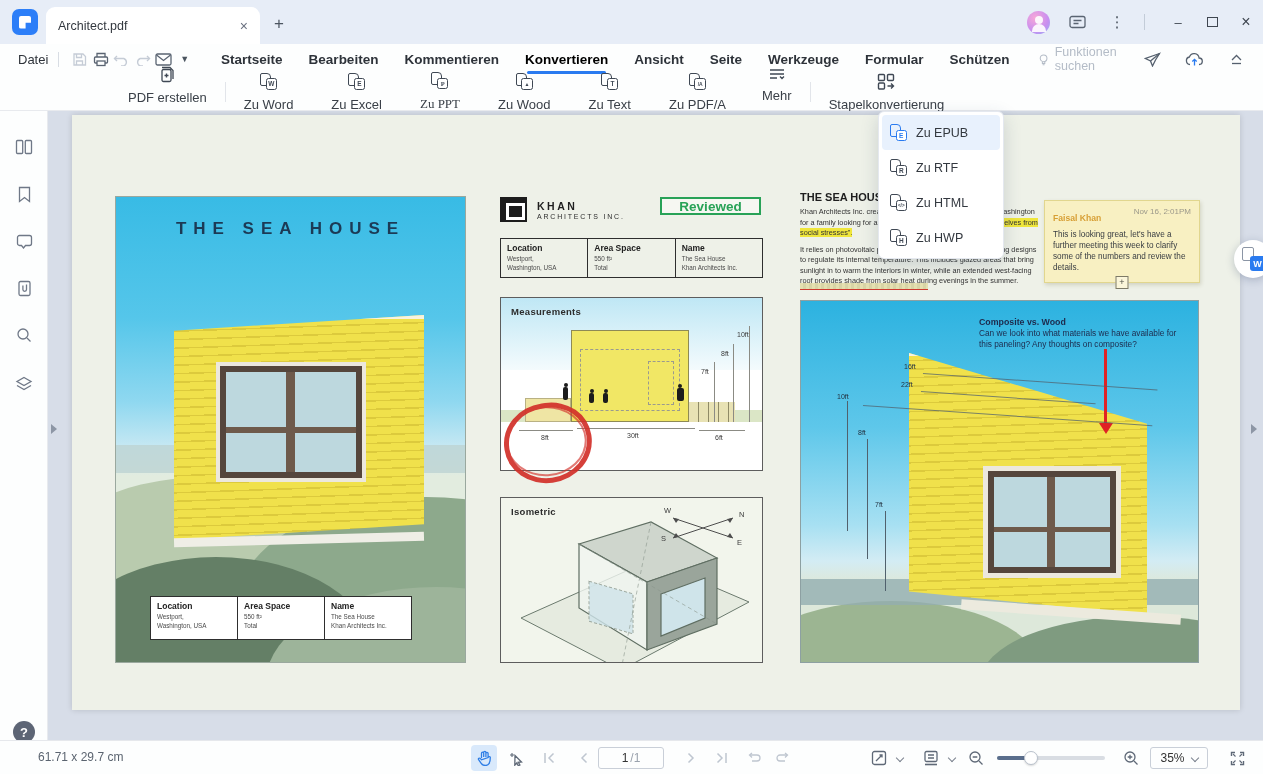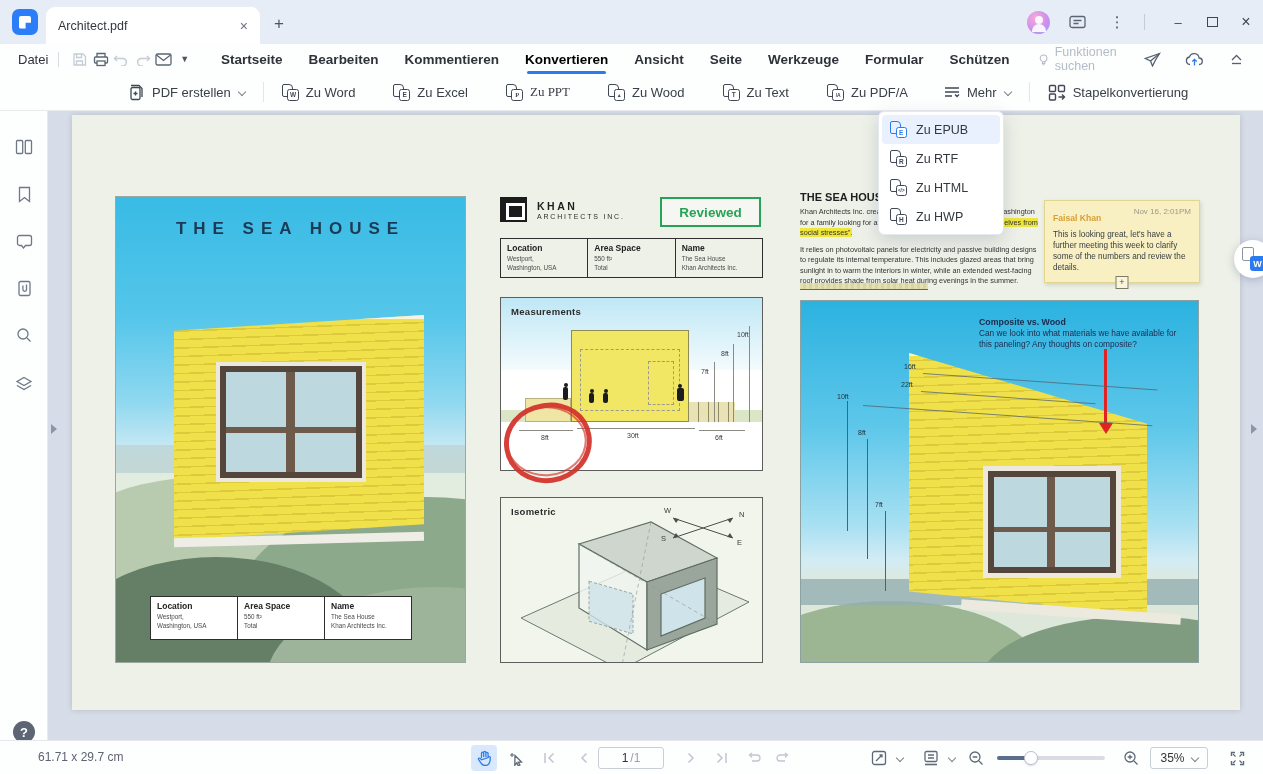--- a/index.html
+++ b/index.html
@@ -30,32 +30,32 @@
   #menu-items { display:flex; align-items:center; gap:26px; margin-left:26px; }
   .menu-item { font-size:13.5px; color:#2e333a; font-weight:700; position:relative; padding:4px 0; cursor:pointer; white-space:nowrap; }
   .menu-item.active { color:#000000; }
   .menu-item.active::after { content:""; position:absolute; left:2px; right:2px; bottom:-3px; height:3px; border-radius:2px; background:#2a7bf0; }
   #feature-search { display:flex; align-items:center; gap:6px; margin-left:28px; color:#b4bcc7; }
   #feature-search .hint { font-size:12.5px; }
   #mb-right { margin-left:auto; margin-right:14px; display:flex; align-items:center; gap:16px; color:#55606e; }
 
   
   #toolbar { position:absolute; left:0; top:74px; width:1263px; height:37px; background:#fdfefe; border-bottom:1px solid #e8eaee; display:flex; align-items:center; }
-  .tbtn { display:flex; align-items:center; gap:7px; font-size:13px; color:#3a4048; padding:5px 8px; border-radius:4px; cursor:pointer; white-space:nowrap; }
+  .tbtn { display:flex; align-items:center; gap:7px; font-size:13px; color:#3a4048; padding:5px 8px; border-radius:4px; cursor:pointer; white-space:nowrap;flex-direction:column; }
   .tb-div { width:1px; height:20px; background:#e2e5ea; margin:0 10px; }
   .chev { width:7px; height:7px; position:relative; }
   .chev::before { content:""; position:absolute; left:1px; top:0px; width:5px; height:5px; border-right:1.4px solid #7a828e; border-bottom:1.4px solid #7a828e; transform:rotate(45deg); }
   .conv-icon { width:17px; height:17px; position:relative; color:#3f4854; flex:0 0 auto; }
   .conv-icon .back { position:absolute; left:0; top:0; width:11px; height:13px; border:1.3px solid currentColor; border-radius:2px 4px 2px 2px; }
   .conv-icon .front { position:absolute; right:0; bottom:0; width:11.5px; height:11.5px; background:#fff; border:1.3px solid currentColor; border-radius:2.5px; font-size:6.5px; font-weight:700; display:flex; align-items:center; justify-content:center; font-style:normal; color:currentColor; }
   .conv-icon.blue { color:#2a7bf0; }
 
   
   #more-dropdown { position:absolute; left:878px; top:111px; width:126px; background:#fff; border:1px solid #e4e8ef; border-radius:6px; box-shadow:0 6px 18px rgba(40,60,90,.18); padding:3px; z-index:50; }
-  .dd-item { display:flex; align-items:center; gap:9px; height:29px; padding:0 8px; border-radius:4px; font-size:12.5px; color:#33383f; cursor:pointer; }
+  .dd-item { display:flex; align-items:center; gap:9px; height:35px; padding:0 8px; border-radius:4px; font-size:12.5px; color:#33383f; cursor:pointer; }
   .dd-item.hl { background:#e8f1fd; }
 
   
   #sidebar { position:absolute; left:0; top:111px; width:48px; height:629px; background:#fdfefe; border-right:1px solid #e8eaee; }
   .sb-icon { position:absolute; left:12px; width:24px; height:24px; color:#6f7887; display:flex; align-items:center; justify-content:center; cursor:pointer; }
   #help-btn { position:absolute; left:13px; top:610px; width:22px; height:22px; border-radius:50%; background:#5d6575; color:#fff; font-size:13px; font-weight:700; display:flex; align-items:center; justify-content:center; }
 
   
   #doc-area { position:absolute; left:48px; top:111px; width:1215px; height:629px; background:#d7dde8; overflow:hidden; }
   #page { position:absolute; left:24px; top:4px; width:1168px; height:595px; background:#eef1e8; box-shadow:0 0 6px rgba(0,0,0,.15); }
@@ -76,21 +76,21 @@
   .info-col:last-child { border-right:none; }
   .info-h { font-size:8.5px; font-weight:700; color:#222; margin-bottom:2px; }
   .info-v { font-size:6.3px; color:#4a4a4a; white-space:pre-line; line-height:1.35; }
 
   
   #mp-brand { position:absolute; left:428px; top:82px; display:flex; align-items:center; gap:10px; }
   #brand-logo { width:27px; height:25px; background:#1c1c1c; position:relative; }
   #brand-logo::before { content:""; position:absolute; left:6px; top:6px; width:13px; height:11px; border:3px solid #fff; }
   .brand-name { font-size:10.5px; font-weight:700; letter-spacing:2.5px; color:#1f1f1f; }
   .brand-sub { font-size:7px; letter-spacing:1.8px; color:#2c2c2c; margin-top:1px; }
-  #stamp { position:absolute; left:588px; top:82px; width:101px; height:30px; border:2.5px solid #28a257; display:flex; align-items:center; justify-content:center; font-size:13.5px; font-weight:700; color:#28a257; background:rgba(255,255,255,.45); }
+  #stamp { position:absolute; left:588px; top:82px; width:101px; height:18px; border:2.5px solid #28a257; display:flex; align-items:center; justify-content:center; font-size:13.5px; font-weight:700; color:#28a257; background:rgba(255,255,255,.45); }
   #mp-table { left:428px; top:123px; width:263px; height:40px; background:transparent; }
   .box-label { position:absolute; left:10px; top:8px; font-size:9.5px; font-weight:700; color:#2d2d2d; letter-spacing:.3px; }
   #measure-box { position:absolute; left:428px; top:182px; width:263px; height:174px; border:1px solid #5d5d5d; background:#fff; overflow:hidden; }
   #mb-sky { position:absolute; left:0; top:0; right:0; height:72px; background:linear-gradient(180deg,#bfe7f5,#f4fbfd); }
   #mb-ground { position:absolute; left:0; top:112px; right:0; height:12px; background:#dbe6c6; }
   #mb-house { position:absolute; left:70px; top:32px; width:118px; height:92px; background:#f1e765; border:1px solid #8e8a55; }
   #mb-house .dash { position:absolute; border:1px dashed #9a9a8f; }
   .dim { position:absolute; font-size:7px; color:#3c3c3c; }
   .dimline { position:absolute; background:#8b8b84; }
   .fig { position:absolute; width:5px; height:13px; background:#1c1c1c; border-radius:2px; }

